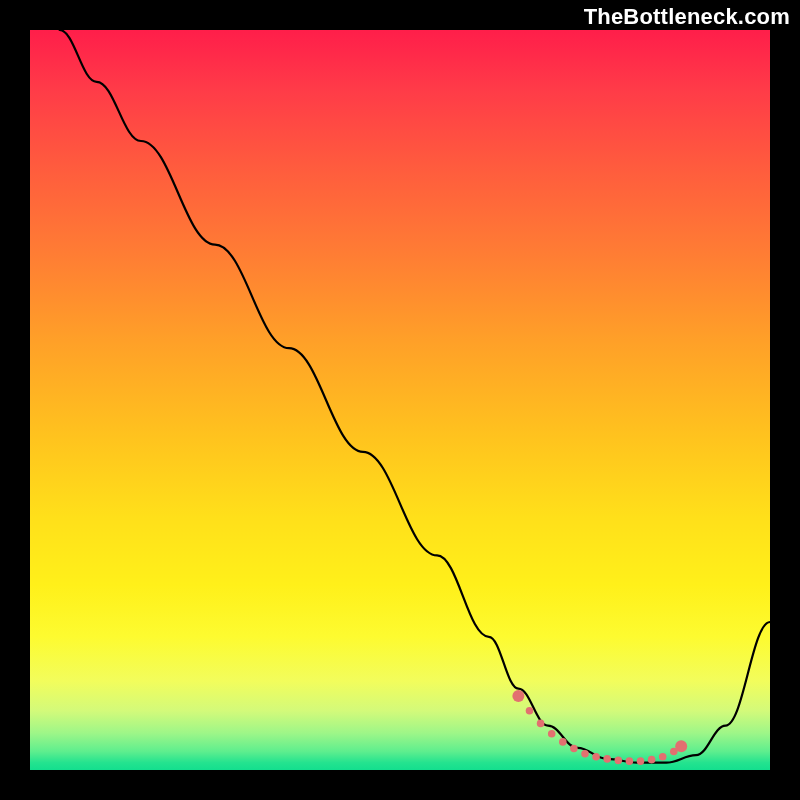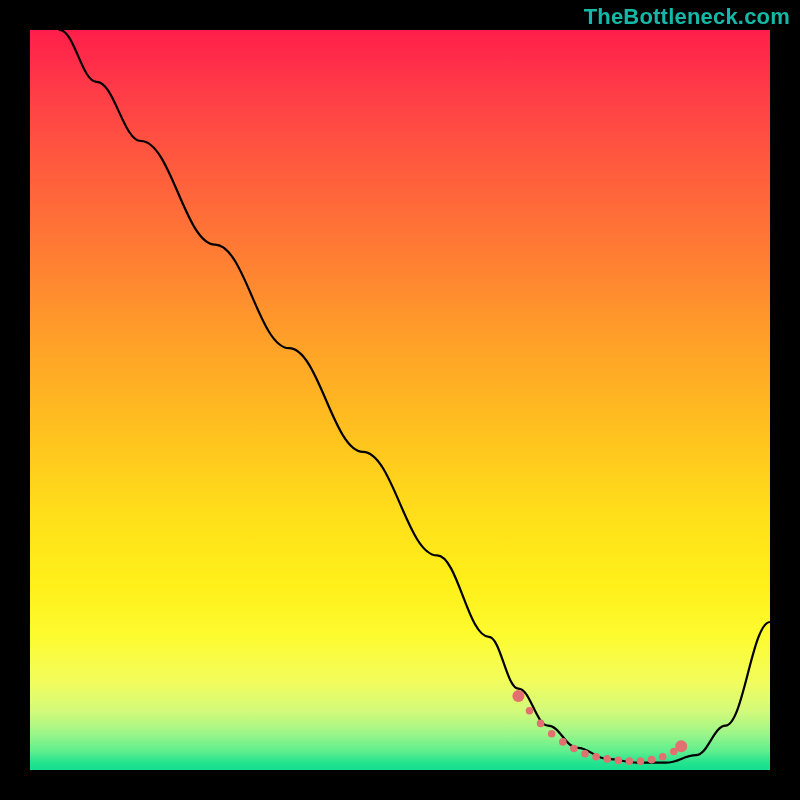--- a/index.html
+++ b/index.html
@@ -14,21 +14,21 @@
   .frame {
     position: relative;
     width: 800px;
     height: 800px;
     background: #000;
   }
   .watermark {
     position: absolute;
     top: 4px;
     right: 10px;
-    color: #14b8a6;
+    color: #ffffff;
     font-size: 22px;
     font-weight: 600;
     letter-spacing: 0.2px;
     z-index: 3;
   }
   .plot-area {
     position: absolute;
     left: 30px;
     top: 30px;
     width: 740px;

